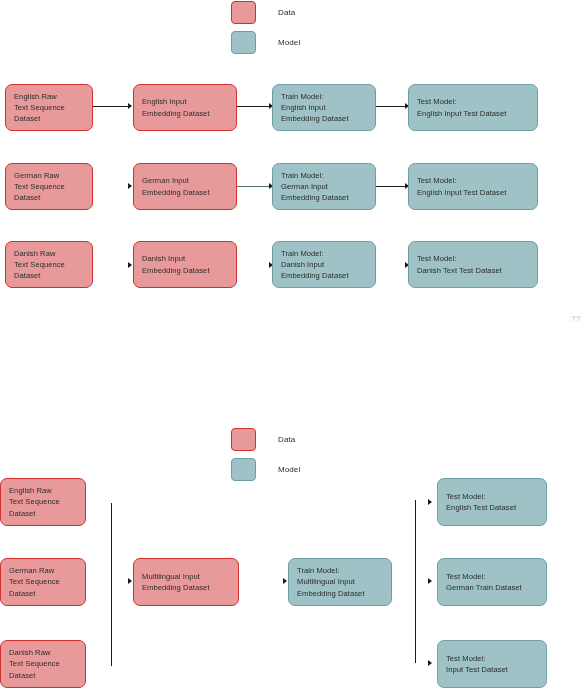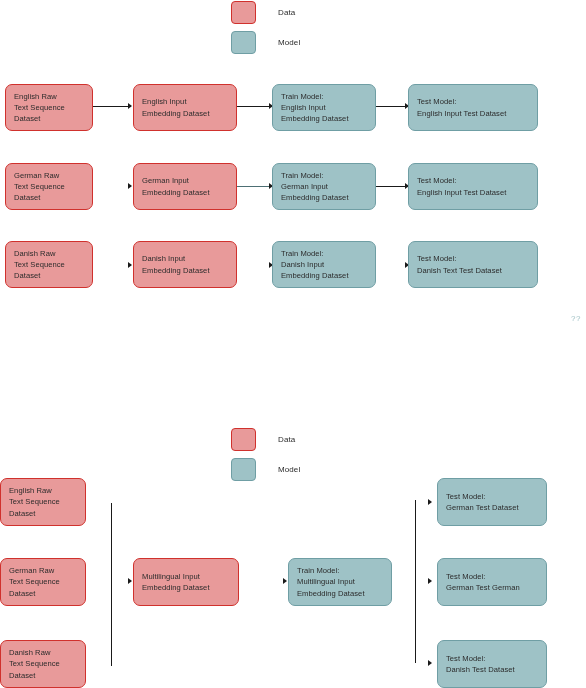--- a/index.html
+++ b/index.html
@@ -239,27 +239,27 @@
     <span class="ln">Train Model:</span>
     <span class="ln">Multilingual Input</span>
     <span class="ln">Embedding Dataset</span>
   </div>
 
   <div class="vline" style="left:415px; top:80px; height:163px;"></div>
 
   <div class="arrowhead" style="left:428px; top:79px;"></div>
   <div class="node model-node" style="left:437px; top:58px; width:110px; height:48px;">
     <span class="ln">Test Model:</span>
-    <span class="ln">German Test Dataset</span>
+    <span class="ln">English Test Dataset</span>
   </div>
 
   <div class="arrowhead" style="left:428px; top:158px;"></div>
   <div class="node model-node" style="left:437px; top:138px; width:110px; height:48px;">
     <span class="ln">Test Model:</span>
-    <span class="ln">German Test German</span>
+    <span class="ln">German Train Dataset</span>
   </div>
 
   <div class="arrowhead" style="left:428px; top:240px;"></div>
   <div class="node model-node" style="left:437px; top:220px; width:110px; height:48px;">
     <span class="ln">Test Model:</span>
-    <span class="ln">Danish Test Dataset</span>
+    <span class="ln">Input Test Dataset</span>
   </div>
 </div>
 
 </body></html>

